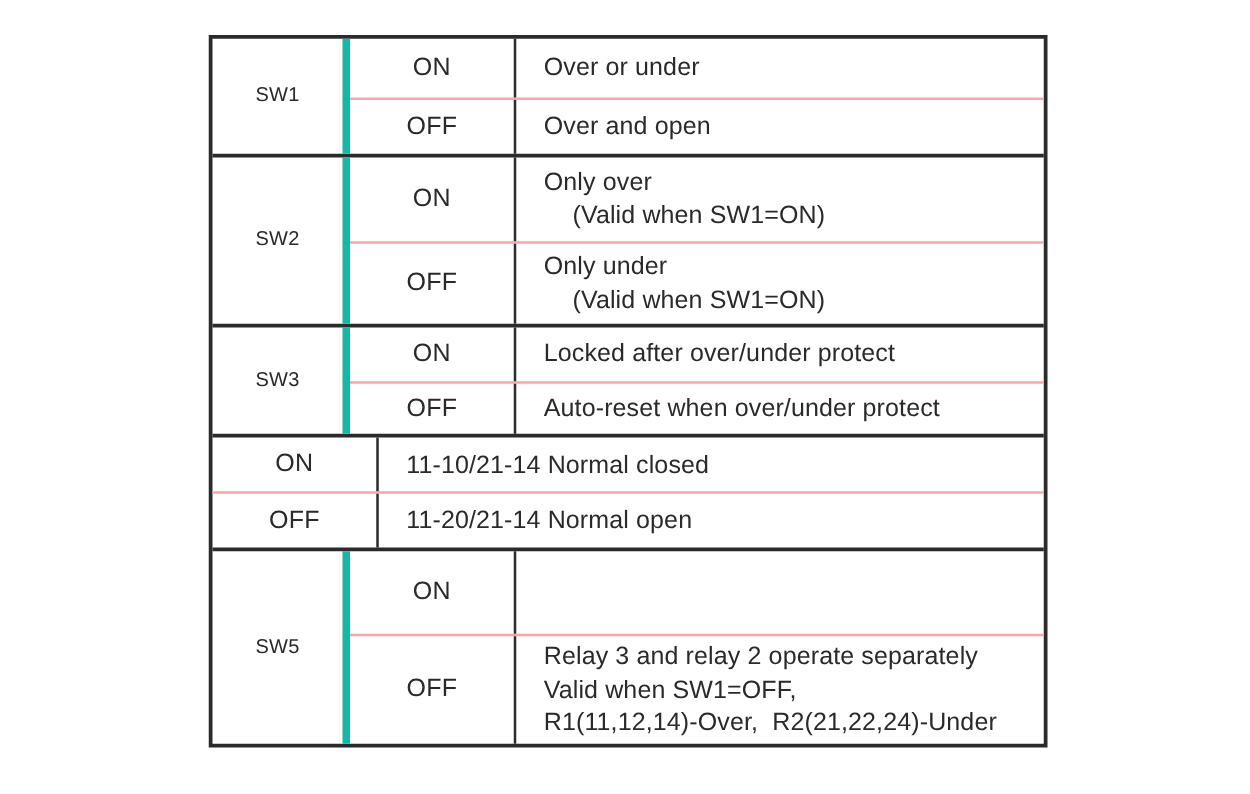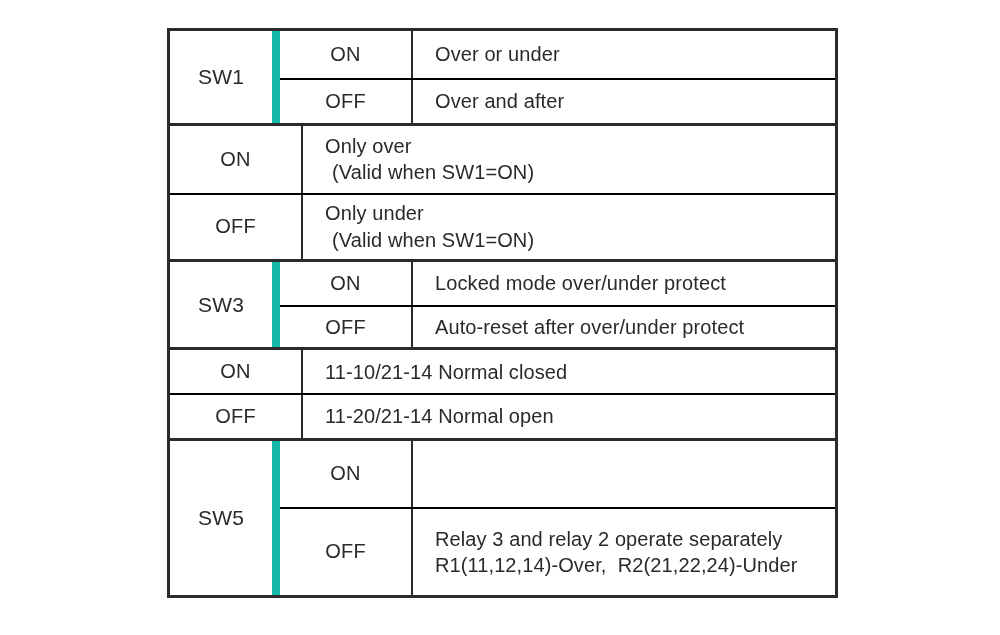--- a/index.html
+++ b/index.html
@@ -36,40 +36,40 @@
     border-bottom: 3px solid #2b2b2b;
   }
   .switch-group:last-child {
     border-bottom: none;
   }
 
   .sw-label-cell {
     box-sizing: border-box;
     width: 110px;
     flex: 0 0 110px;
-    border-right: 8px solid #14b8a6;
+    border-right: 6px solid #14b8a6;
     display: flex;
     align-items: center;
     justify-content: center;
-    font-size: 21px;
+    font-size: 16px;
     color: #2a2a2a;
     letter-spacing: 0.2px;
   }
 
   .sw-rows {
     flex: 1 1 auto;
     display: flex;
     flex-direction: column;
   }
 
   .sw-row {
     box-sizing: border-box;
     display: flex;
     flex-direction: row;
-    border-bottom: 2px solid #000000;
+    border-bottom: 2px solid #fca5a5;
     flex: 1 1 auto;
   }
   .sw-row:last-child {
     border-bottom: none;
   }
 
   .state-cell {
     box-sizing: border-box;
     width: 133px;
     flex: 0 0 133px;
@@ -90,21 +90,21 @@
     justify-content: center;
     padding: 0 0 0 22px;
     font-size: 20px;
     color: #2a2a2a;
     line-height: 1.32;
     letter-spacing: 0.1px;
   }
   .desc-line {
     white-space: pre;
   }
-  .desc-line.indent-sm { padding-left: 7px; }
+  .desc-line.indent-sm { padding-left: 7px; margin-left: 16px; }
   .desc-line.indent-lg { padding-left: 17px; }
 
   
   .group-sw1 { height: 95px; }
   .group-sw2 { height: 137px; }
   .group-sw3 { height: 89px; }
   .group-sw4 { height: 91px; }
   .group-sw5 { height: 155px; }
 
   .group-sw1 .sw-row:first-child { flex: 0 0 49px; }
@@ -122,26 +122,27 @@
       <div class="sw-rows">
         <div class="sw-row">
           <div class="state-cell">ON</div>
           <div class="desc-cell">
             <div class="desc-line">Over or under</div>
           </div>
         </div>
         <div class="sw-row">
           <div class="state-cell">OFF</div>
           <div class="desc-cell">
-            <div class="desc-line">Over and after</div>
+            <div class="desc-line">Over and open</div>
           </div>
         </div>
       </div>
     </div>
     <div class="switch-group group-sw2">
+      <div class="sw-label-cell">SW2</div>
       <div class="sw-rows">
         <div class="sw-row">
           <div class="state-cell">ON</div>
           <div class="desc-cell">
             <div class="desc-line">Only over</div>
             <div class="desc-line indent-sm">(Valid when SW1=ON)</div>
           </div>
         </div>
         <div class="sw-row">
           <div class="state-cell">OFF</div>
@@ -151,27 +152,27 @@
           </div>
         </div>
       </div>
     </div>
     <div class="switch-group group-sw3">
       <div class="sw-label-cell">SW3</div>
       <div class="sw-rows">
         <div class="sw-row">
           <div class="state-cell">ON</div>
           <div class="desc-cell">
-            <div class="desc-line">Locked mode over/under protect</div>
-          </div>
-        </div>
-        <div class="sw-row">
-          <div class="state-cell">OFF</div>
-          <div class="desc-cell">
-            <div class="desc-line">Auto-reset after over/under protect</div>
+            <div class="desc-line">Locked after over/under protect</div>
+          </div>
+        </div>
+        <div class="sw-row">
+          <div class="state-cell">OFF</div>
+          <div class="desc-cell">
+            <div class="desc-line">Auto-reset when over/under protect</div>
           </div>
         </div>
       </div>
     </div>
     <div class="switch-group group-sw4">
       <div class="sw-rows">
         <div class="sw-row">
           <div class="state-cell">ON</div>
           <div class="desc-cell">
             <div class="desc-line">11-10/21-14 Normal closed</div>
@@ -188,18 +189,19 @@
     <div class="switch-group group-sw5">
       <div class="sw-label-cell">SW5</div>
       <div class="sw-rows">
         <div class="sw-row">
           <div class="state-cell">ON</div>
         </div>
         <div class="sw-row">
           <div class="state-cell">OFF</div>
           <div class="desc-cell">
             <div class="desc-line">Relay 3 and relay 2 operate separately</div>
+            <div class="desc-line">Valid when SW1=OFF,</div>
             <div class="desc-line">R1(11,12,14)-Over,  R2(21,22,24)-Under</div>
           </div>
         </div>
       </div>
     </div>
   </div>
 
 </body></html>

